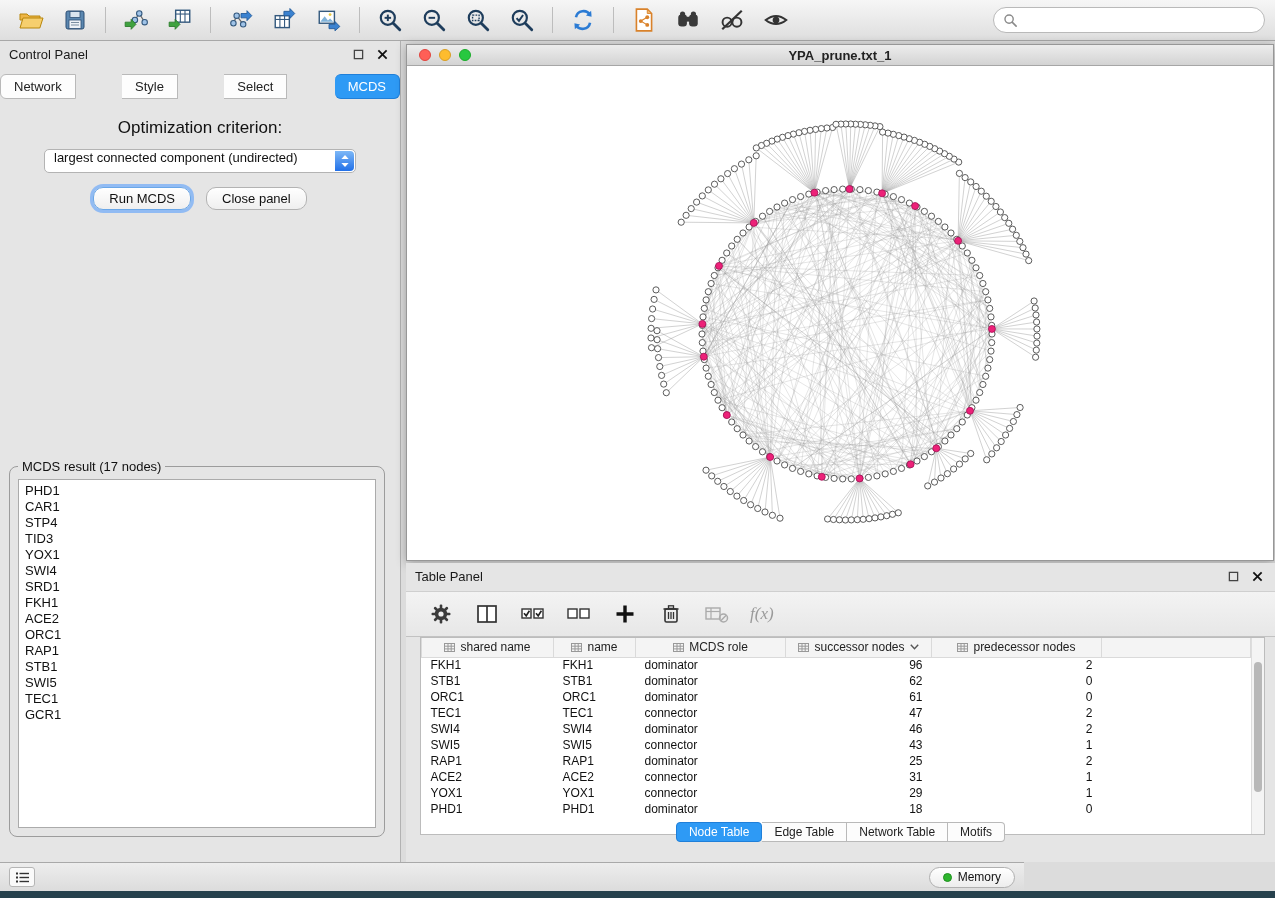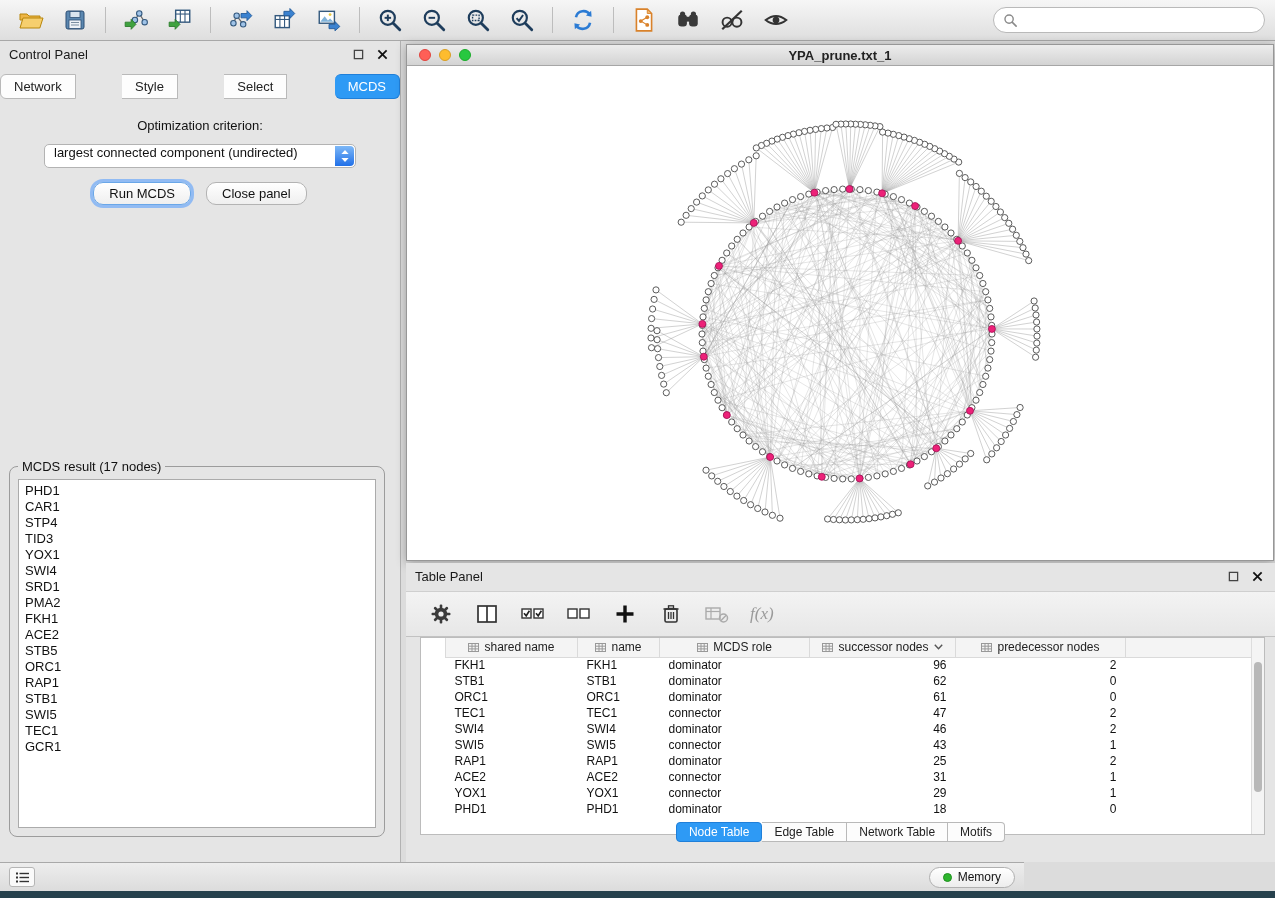--- a/index.html
+++ b/index.html
@@ -19,21 +19,21 @@
   .panel-header .spacer{flex:1;}
   .phbtn{width:17px;height:17px;display:flex;align-items:center;justify-content:center;margin-left:7px;background:none;border:none;cursor:pointer;}
 
   
   .control-panel{position:absolute;left:0;top:41px;width:401px;height:821px;background:#e5e5e5;border-right:1px solid #b2b2b2;}
   .cp-tabs{display:flex;justify-content:space-between;margin-top:7px;}
   .seg{font-size:13px;padding:4px 13px;background:#fdfdfd;border:1px solid #b9b9b9;border-left:none;color:#222;cursor:pointer;}
   .seg:first-child{border-left:1px solid #b9b9b9;border-radius:6px 0 0 6px;}
   .seg:last-child{border-radius:0 6px 6px 0;}
   .seg.sel{background:var(--accent);color:#fff;border-radius:6px;border-color:#1f7fd9;margin-left:1px;}
-  .opt-label{text-align:center;margin-top:19px;font-size:13px;color:#111;}
+  .opt-label{text-align:center;margin-top:19px;font-size:17px;color:#111;}
   .dropdown{position:relative;margin:11px auto 0;width:312px;height:24px;background:#fff;border:1px solid #b3b3b3;border-radius:5px;display:flex;align-items:flex-start;padding-left:9px;font-size:13px;color:#111;cursor:pointer;}
   .dd-stepper{position:absolute;right:1px;top:1px;bottom:1px;width:19px;background:linear-gradient(#7db8f7,#2170e8);border-radius:0 4px 4px 0;display:flex;align-items:center;justify-content:center;}
   .btn-row{display:flex;justify-content:center;gap:15px;margin-top:14px;}
   .mac-btn{font-size:13px;padding:3px 15px;background:linear-gradient(#ffffff,#efefef);border:1px solid #b3b3b3;border-radius:10px;color:#111;cursor:pointer;font-family:"Liberation Sans",sans-serif;}
   .mac-btn.focused{box-shadow:0 0 0 3px rgba(77,153,255,.55);border-color:#6aa7e8;}
   .mcds-group{position:absolute;left:9px;top:425px;width:376px;height:371px;border:1px solid #9c9c9c;border-radius:8px;}
   .mcds-legend{position:absolute;top:-8px;left:8px;background:#e5e5e5;padding:0 4px;font-size:13px;color:#111;}
   .mcds-list{position:absolute;left:8px;right:8px;top:12px;bottom:8px;background:#fff;border:1px solid #ababab;overflow:hidden;padding:3px 0 0 6px;}
   .mcds-item{font-size:13px;line-height:16px;color:#111;cursor:default;}
 
@@ -51,21 +51,21 @@
   .fe{stroke:#8f8f8f;stroke-opacity:.5;stroke-width:.8;}
   .nn{fill:#fff;stroke:#4a4a4a;stroke-width:.9;}
   .dn{fill:var(--pink);stroke:#a50f57;stroke-width:.8;}
 
   
   .table-panel{position:absolute;left:406px;top:563px;width:869px;height:299px;background:#e5e5e5;}
   .tp-toolbar{height:46px;margin-top:2px;background:linear-gradient(#f3f3f3,#e7e7e7);border-top:1px solid #cfcfcf;border-bottom:1px solid #c2c2c2;display:flex;align-items:center;padding:0 22px;gap:20px;}
   .ticon{width:26px;height:26px;display:flex;align-items:center;justify-content:center;background:none;border:none;cursor:pointer;}
   .fx-label{font-family:"Liberation Serif",serif;font-style:italic;font-size:17px;color:#9a9a9a;cursor:default;}
   .table-wrap{position:absolute;left:14px;right:10px;top:74px;bottom:27px;background:#fff;border:1px solid #bcbcbc;overflow:hidden;}
-  table.node-table{border-collapse:collapse;width:calc(100% - 13px);table-layout:fixed;margin-left:24px;}
+  table.node-table{border-collapse:collapse;width:calc(100% - 13px);table-layout:fixed;}
   .node-table th{height:19px;background:#f4f4f4;border:1px solid #dadada;border-top:none;font-size:12px;font-weight:400;color:#222;white-space:nowrap;overflow:hidden;cursor:pointer;}
   .node-table th .hwrap{display:flex;align-items:center;justify-content:center;gap:5px;}
   .node-table td{height:16px;font-size:12px;color:#111;padding:0 9px;white-space:nowrap;overflow:hidden;cursor:default;}
   .node-table td.num{text-align:right;}
   .node-table td.txt{text-align:left;}
   .vscroll{position:absolute;right:0;top:0;bottom:0;width:13px;background:#f4f4f4;border-left:1px solid #ddd;}
   .vthumb{position:absolute;left:2px;width:8px;border-radius:4px;background:#b8b8b8;cursor:pointer;}
   .bottom-tabs{position:absolute;left:0;right:0;bottom:20px;display:flex;justify-content:center;}
   .btab{font-size:12px;padding:2px 12px;background:#fcfcfc;border:1px solid #b9b9b9;border-left:none;color:#222;cursor:pointer;}
   .btab:first-child{border-left:1px solid #b9b9b9;border-radius:4px 0 0 4px;}
@@ -269,24 +269,22 @@
     <div class="mcds-group">
       <div class="mcds-legend">MCDS result (17 nodes)</div>
       <div class="mcds-list" id="mcds-list">
           <div class="mcds-item">PHD1</div>
           <div class="mcds-item">CAR1</div>
           <div class="mcds-item">STP4</div>
           <div class="mcds-item">TID3</div>
           <div class="mcds-item">YOX1</div>
           <div class="mcds-item">SWI4</div>
           <div class="mcds-item">SRD1</div>
-          <div class="mcds-item">PMA2</div>
           <div class="mcds-item">FKH1</div>
           <div class="mcds-item">ACE2</div>
-          <div class="mcds-item">STB5</div>
           <div class="mcds-item">ORC1</div>
           <div class="mcds-item">RAP1</div>
           <div class="mcds-item">STB1</div>
           <div class="mcds-item">SWI5</div>
           <div class="mcds-item">TEC1</div>
           <div class="mcds-item">GCR1</div>
         </div>
     </div>
   </div>
 

